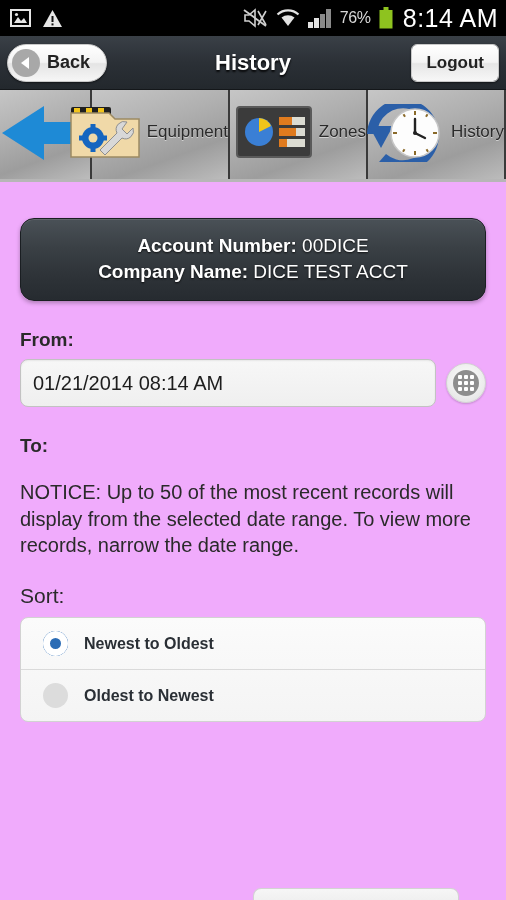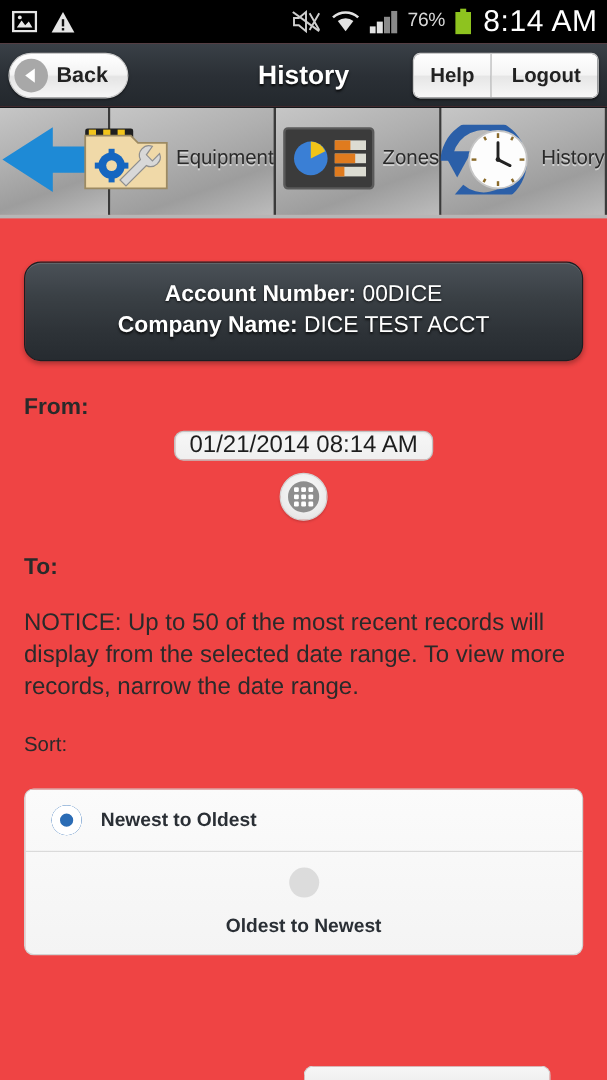--- a/index.html
+++ b/index.html
@@ -2,21 +2,21 @@
 <html><head>
 <meta charset="utf-8">
 <style>
   * { box-sizing: border-box; margin: 0; padding: 0; }
   html, body {
     width: 506px; height: 900px;
     font-family: "Liberation Sans", sans-serif;
     background: #e9e9e9;
     overflow: hidden;
   }
-  .screen { position: relative; width: 506px; height: 900px; background: #ef4444; }
+  .screen { position: relative; width: 506px; height: 900px; background: #f0abfc; }
 
   
   .statusbar {
     height: 36px; background: #000; display: flex; align-items: center;
     padding: 0 8px 0 10px; color: #f2f2f2; position: relative;
   }
   .sb-left { display: flex; align-items: center; gap: 11px; }
   .sb-right { display: flex; align-items: center; gap: 8px; margin-left: auto; }
   .sb-time { font-size: 25px; letter-spacing: .5px; color: #fff; font-weight: 400; padding-left: 2px; }
   .sb-batt-pct { font-size: 16px; color: #d8d8d8; letter-spacing: -.3px; }
@@ -88,21 +88,21 @@
     margin: 36px 0 0 0;
     background: linear-gradient(to bottom, #4a5157 0%, #3a4045 35%, #2e3338 70%, #262b30 100%);
     border: 1px solid #1a1e22; border-radius: 14px;
     padding: 14px 10px 16px; text-align: center;
     box-shadow: 0 2px 4px rgba(0,0,0,.28), inset 0 1px 0 rgba(255,255,255,.12);
   }
   .acct-line { font-size: 19px; color: #fff; line-height: 1.35; text-shadow: 0 1px 2px rgba(0,0,0,.8); }
   .acct-line b { font-weight: bold; }
 
   .field-label { font-size: 19px; color: #2a2a2a; margin: 28px 0 8px; font-weight: bold; }
-  .field-row { display: flex; align-items: center; gap: 10px; flex-direction: column; }
+  .field-row { display: flex; align-items: center; gap: 10px; }
   .text-field {
     flex: 1; height: 48px; border: 1px solid #c2c2c2; border-radius: 8px;
     background: linear-gradient(to bottom, #f7f7f7, #efefef);
     display: flex; align-items: center; padding: 0 12px;
     font-size: 20px; color: #1d1d1d;
     box-shadow: inset 0 1px 2px rgba(0,0,0,.07);
   }
   .cal-btn {
     width: 40px; height: 40px; border-radius: 50%;
     background: radial-gradient(circle at 50% 40%, #fdfdfd, #ececec 62%, #dcdcdc 100%);
@@ -111,27 +111,27 @@
   }
   .cal-inner {
     width: 26px; height: 26px; border-radius: 50%; background: #8e8e8e;
     display: grid; grid-template-columns: repeat(3, 4px); grid-template-rows: repeat(3, 4px);
     gap: 2px; align-content: center; justify-content: center;
   }
   .cal-inner i { background: #fff; display: block; border-radius: 1px; }
 
   .notice { font-size: 20px; color: #2a2a2a; line-height: 1.32; margin-top: 22px; }
 
-  .sort-label { font-size: 17px; color: #2a2a2a; margin: 26px 0 26px; }
+  .sort-label { font-size: 21px; color: #2a2a2a; margin: 26px 0 9px; }
   .radio-group {
     border: 1px solid #d2d2d2; border-radius: 8px; overflow: hidden;
     background: linear-gradient(to bottom, #fbfbfb, #f4f4f4);
   }
   .radio-row { display: flex; align-items: center; gap: 16px; padding: 13px 22px; }
-  .radio-row + .radio-row { border-top: 1px solid #dadada; flex-direction: column; }
+  .radio-row + .radio-row { border-top: 1px solid #dadada; }
   .radio {
     width: 25px; height: 25px; border-radius: 50%; flex: 0 0 auto;
     background: #dcdcdc;
   }
   .radio.on {
     background: #2b6cb5;
     box-shadow: inset 0 0 0 7px #fff, inset 0 0 0 9px #2b6cb5;
   }
   .radio-label { font-size: 16px; font-weight: bold; color: #2a2f35; }
 
@@ -186,21 +186,20 @@
 
   <div class="header">
     <div class="btn-back">
       <span class="back-circle">
           <i class="back-chev"></i>
         </span>
       <span class="back-label">Back</span>
     </div>
     <div class="header-title">History</div>
     <div class="seg-group">
-      <div class="seg-btn">Help</div>
       <div class="seg-btn">Logout</div>
     </div>
   </div>
 
   <div class="toolbar">
 
     <div class="tb-tile first">
       <div class="tb-icon">
         <svg width="90" height="62" viewBox="0 0 90 62">
           <path d="M44 4 L44 20 L92 20 L92 42 L44 42 L44 58 L2 31 Z" fill="#1e8ad6"></path>

